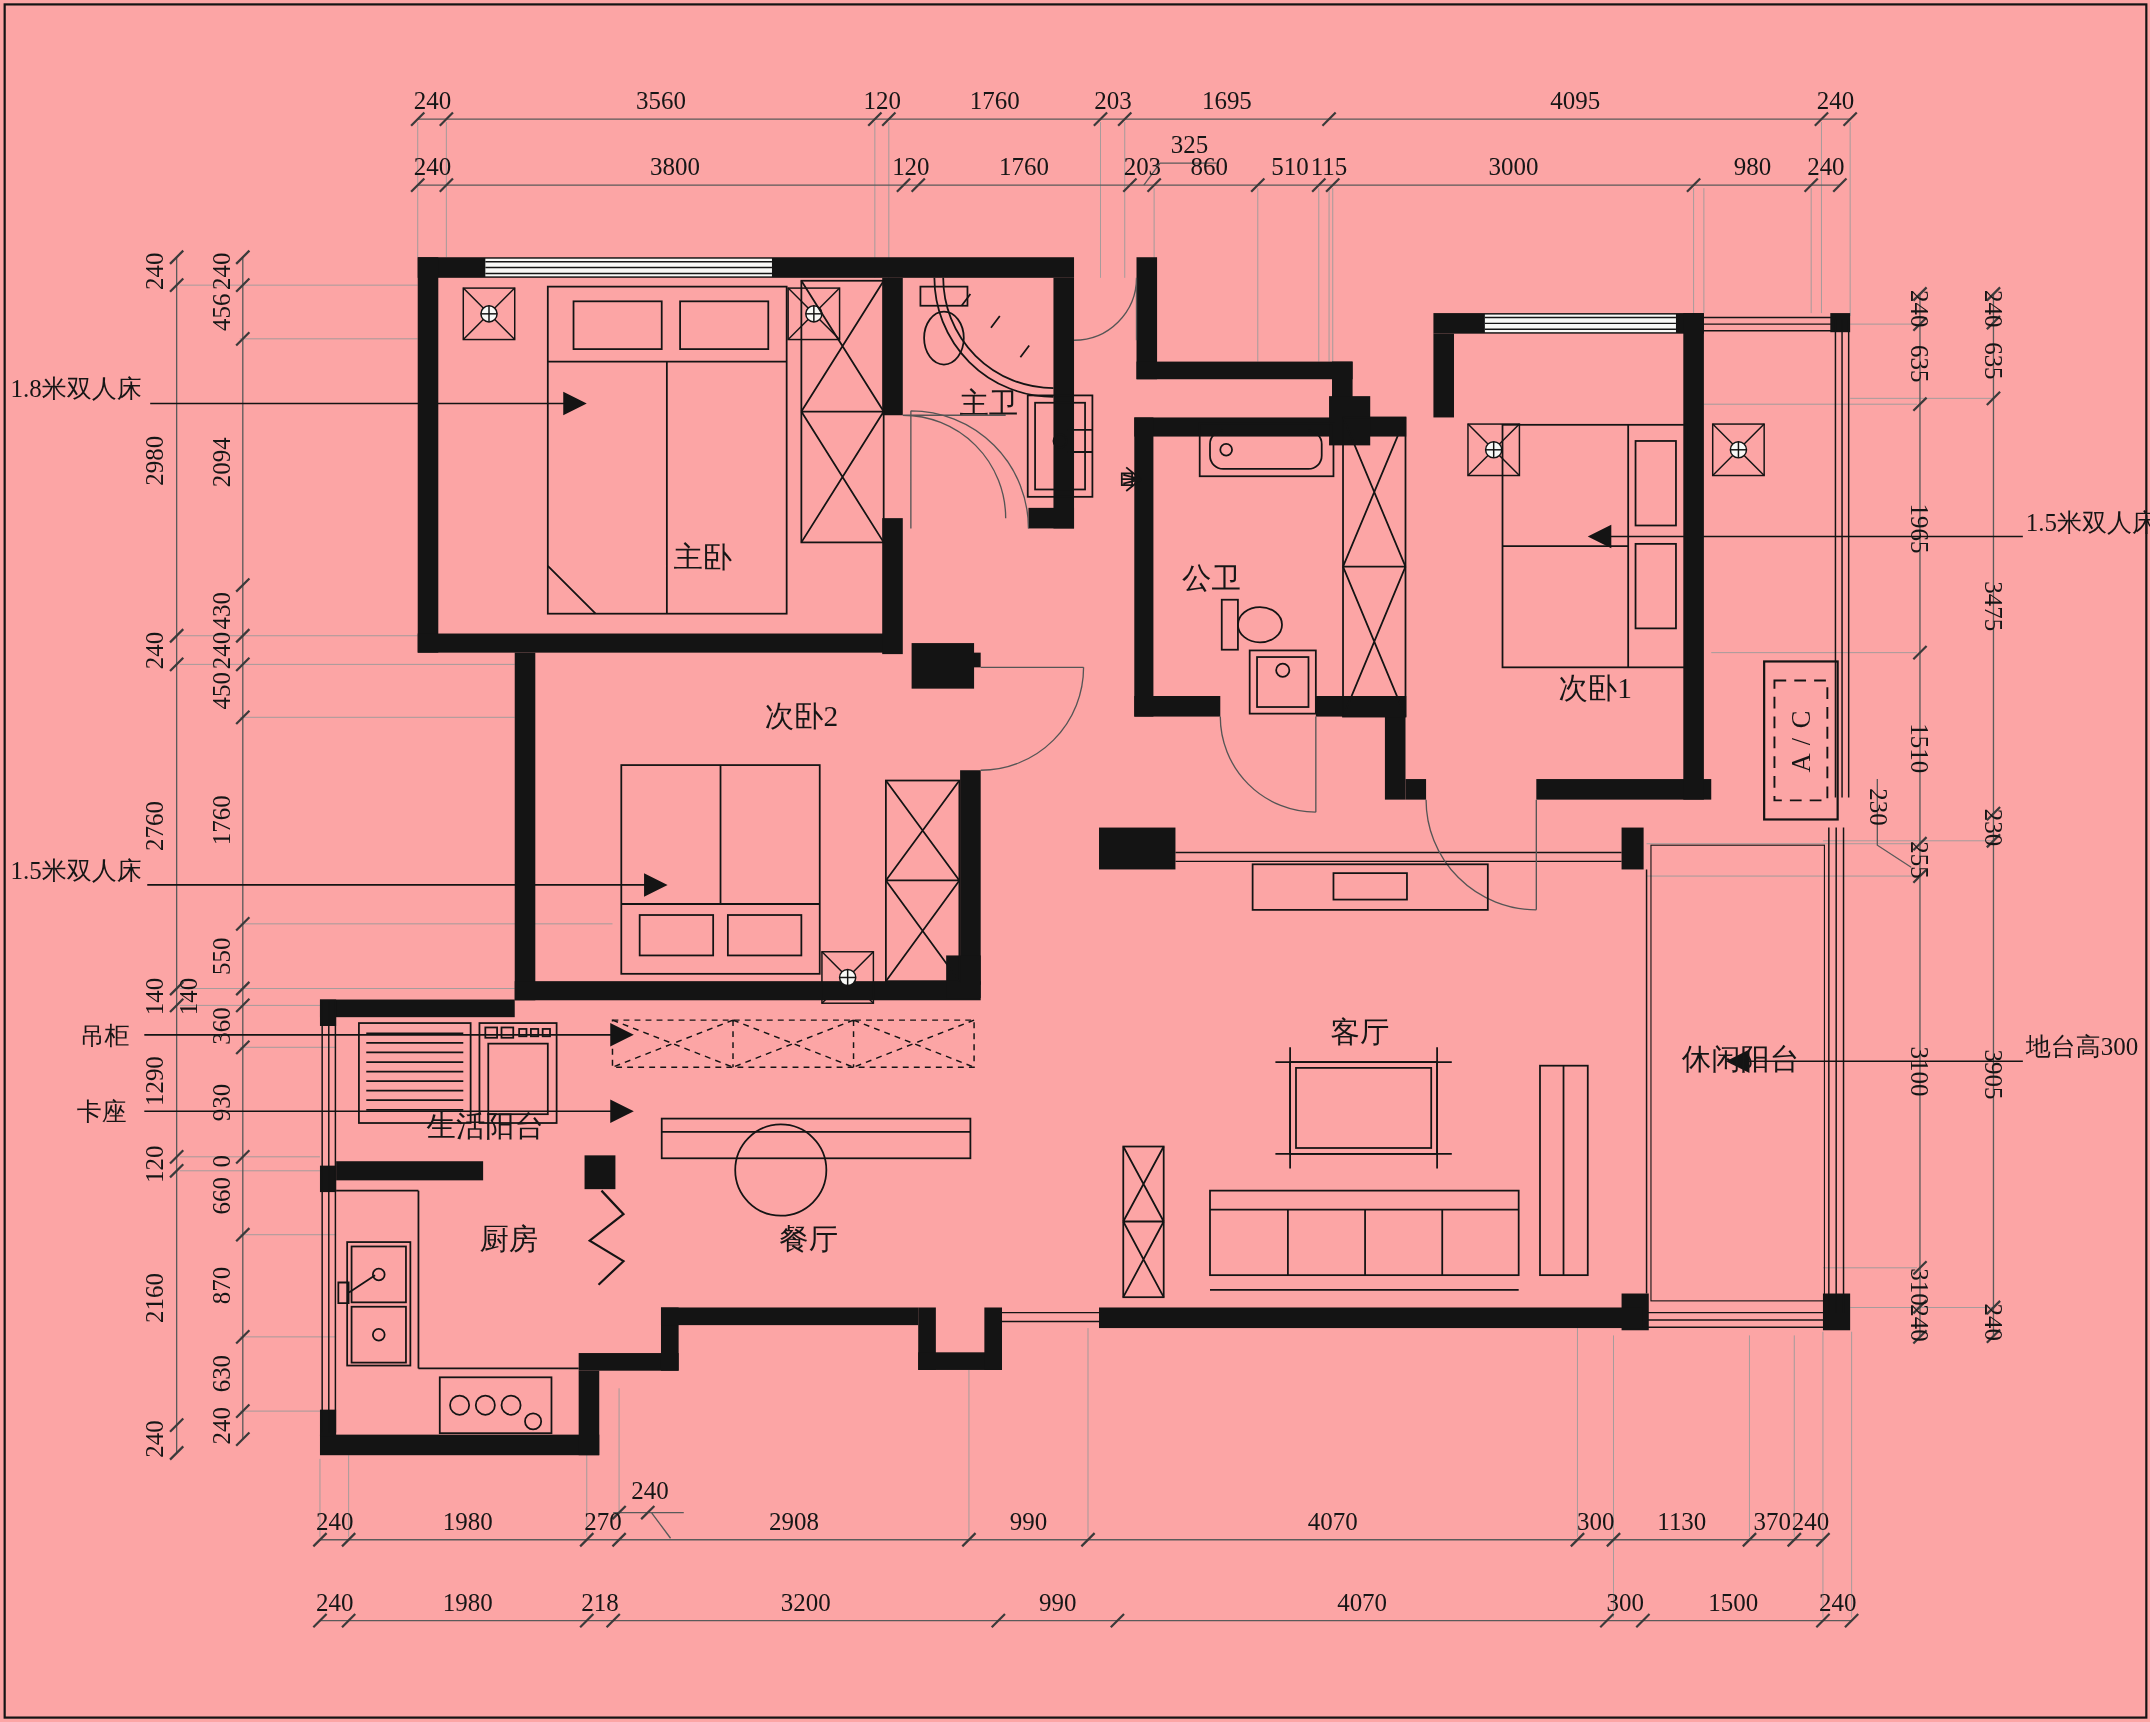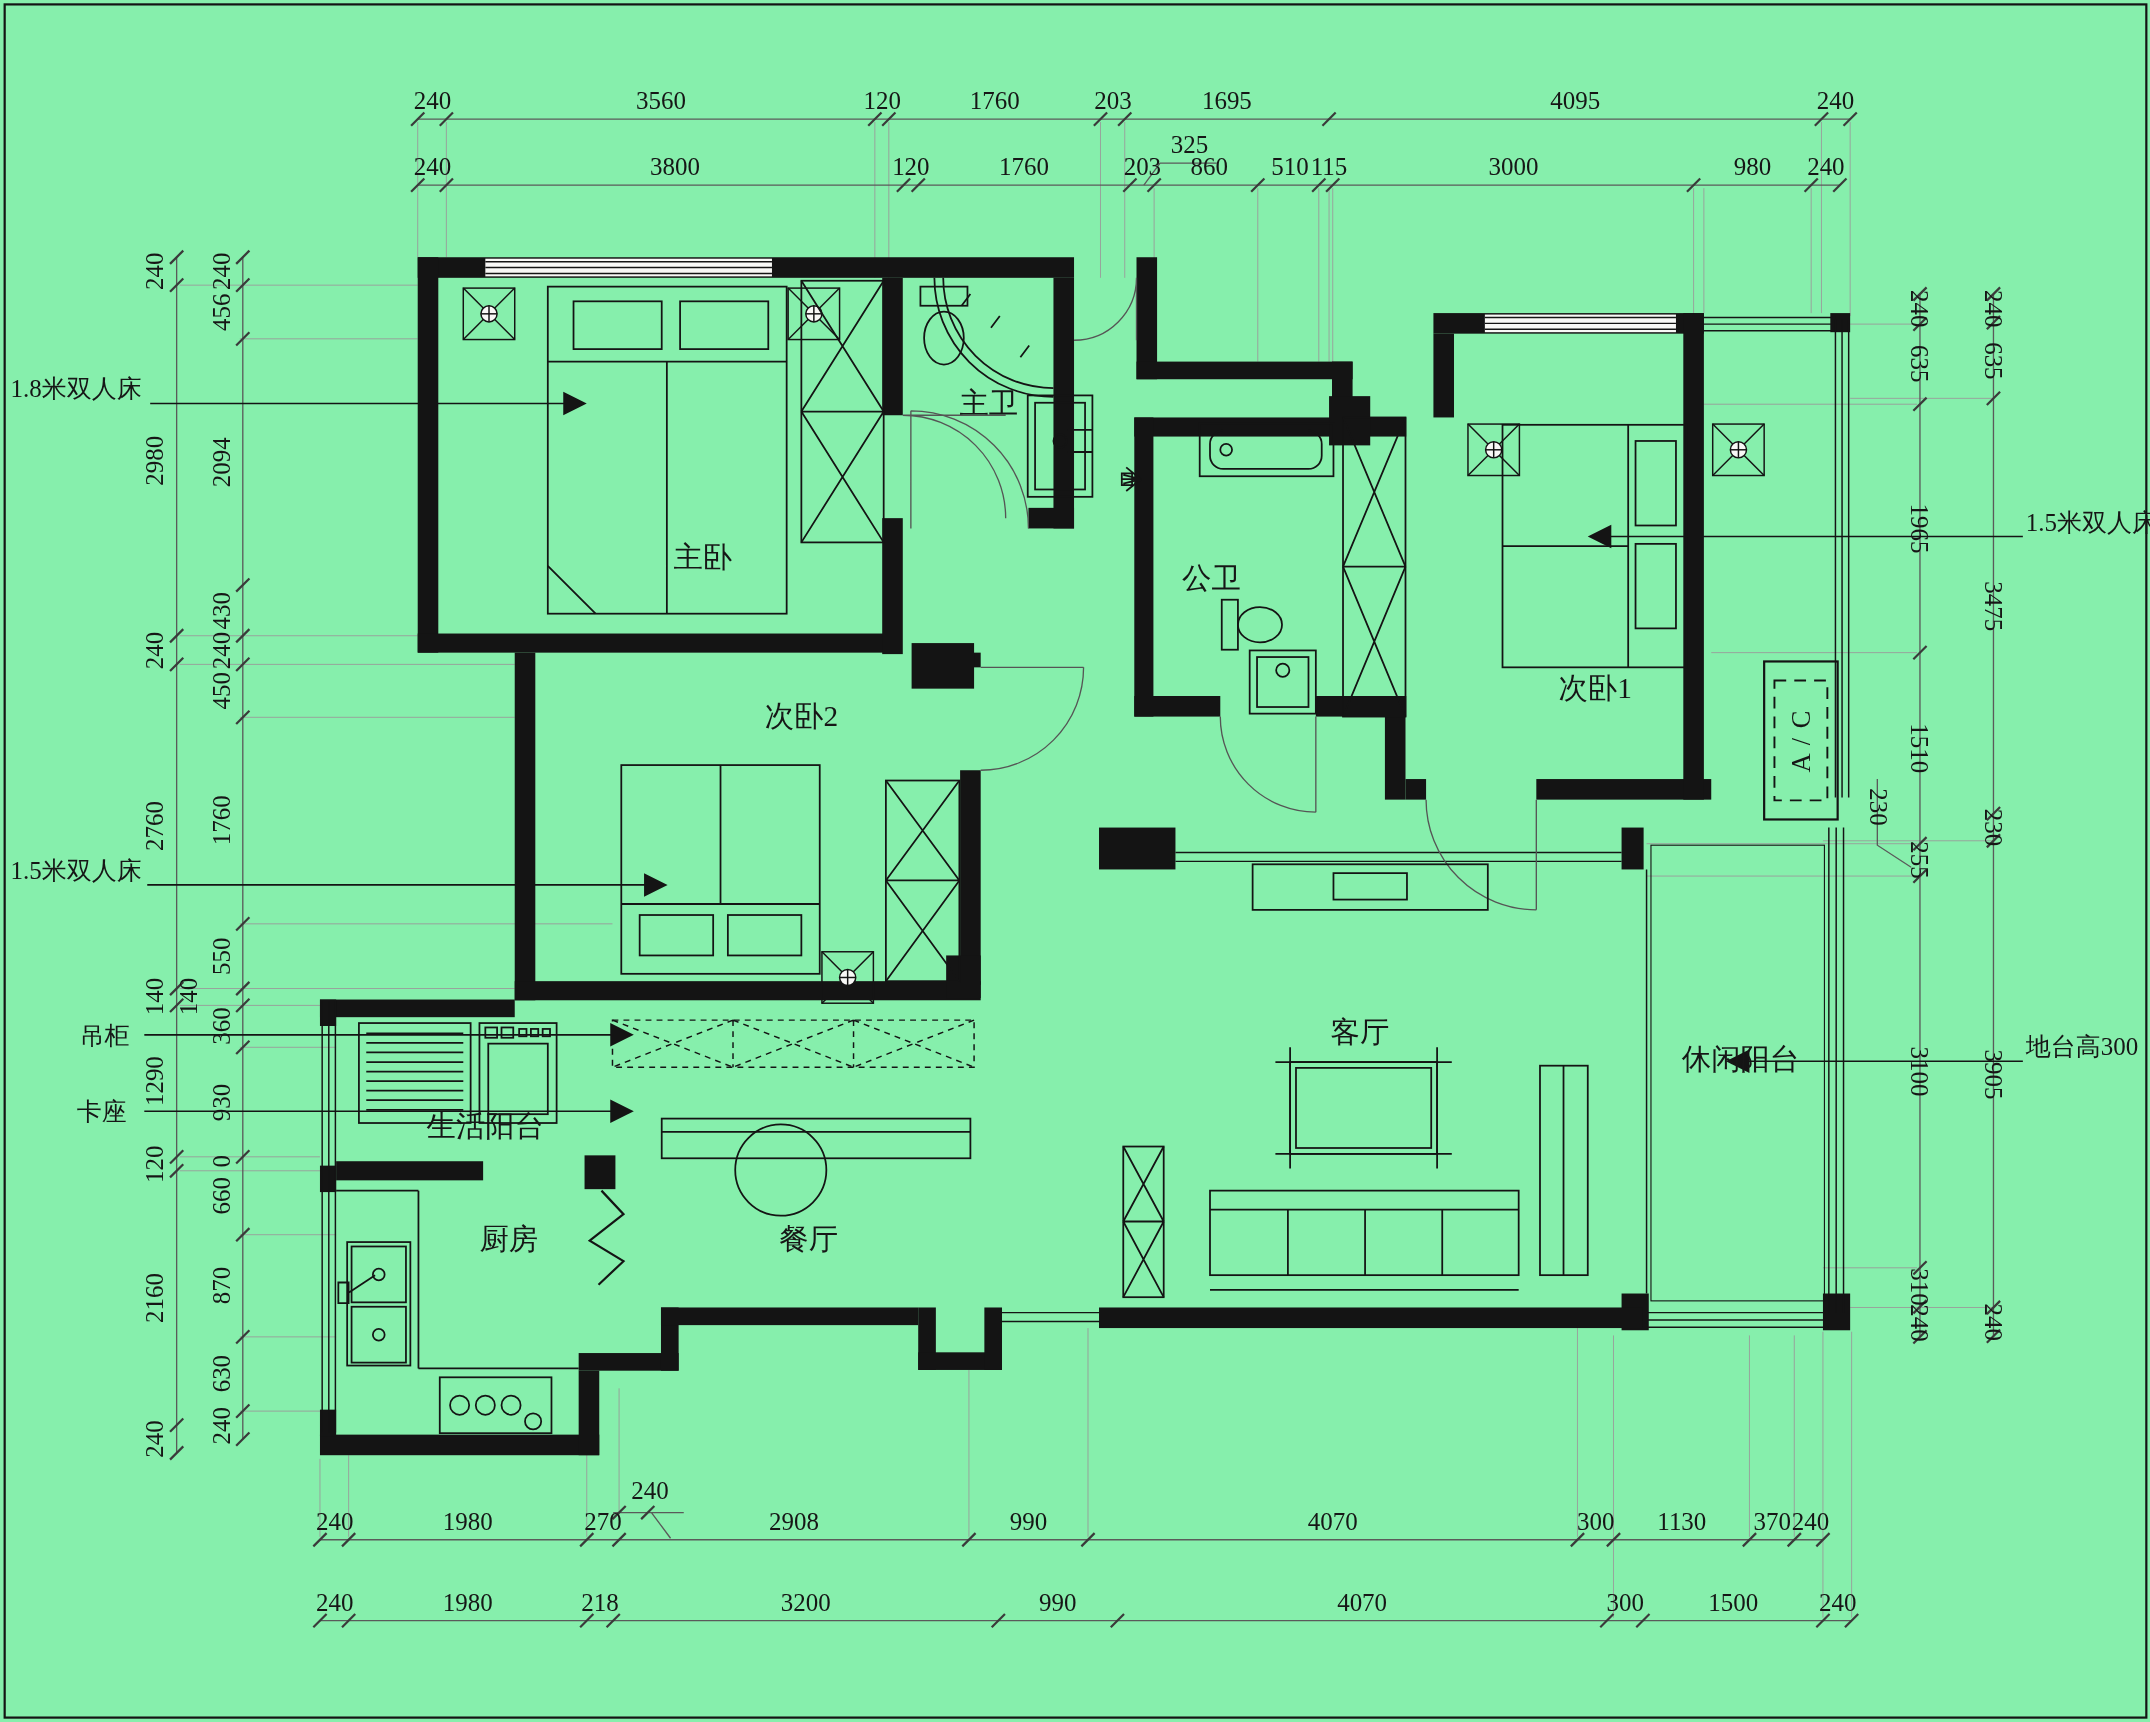--- a/index.html
+++ b/index.html
@@ -1,16 +1,16 @@
 <!DOCTYPE html>
 <html style="font-size:11.8px"><head>
 <meta charset="utf-8">
 <style>
   html,body{margin:0;padding:0;background:#f8f8f6;}
-  #stage{position:relative;width:2151px;height:1722px;background:#86efac;
+  #stage{position:relative;width:2151px;height:1722px;background:#fca5a5;
          font-family:"Liberation Serif","DejaVu Serif",serif;}
   svg{position:absolute;left:0;top:0;}
   text{fill:#161616;}
   .dimtxt{font-size:34px;}
   .roomtxt{font-size:40px;}
   .anntxt{font-size:34px;}
   .actxt{font-size:36px;letter-spacing:2px;}
 </style>
 </head>
 <body>

